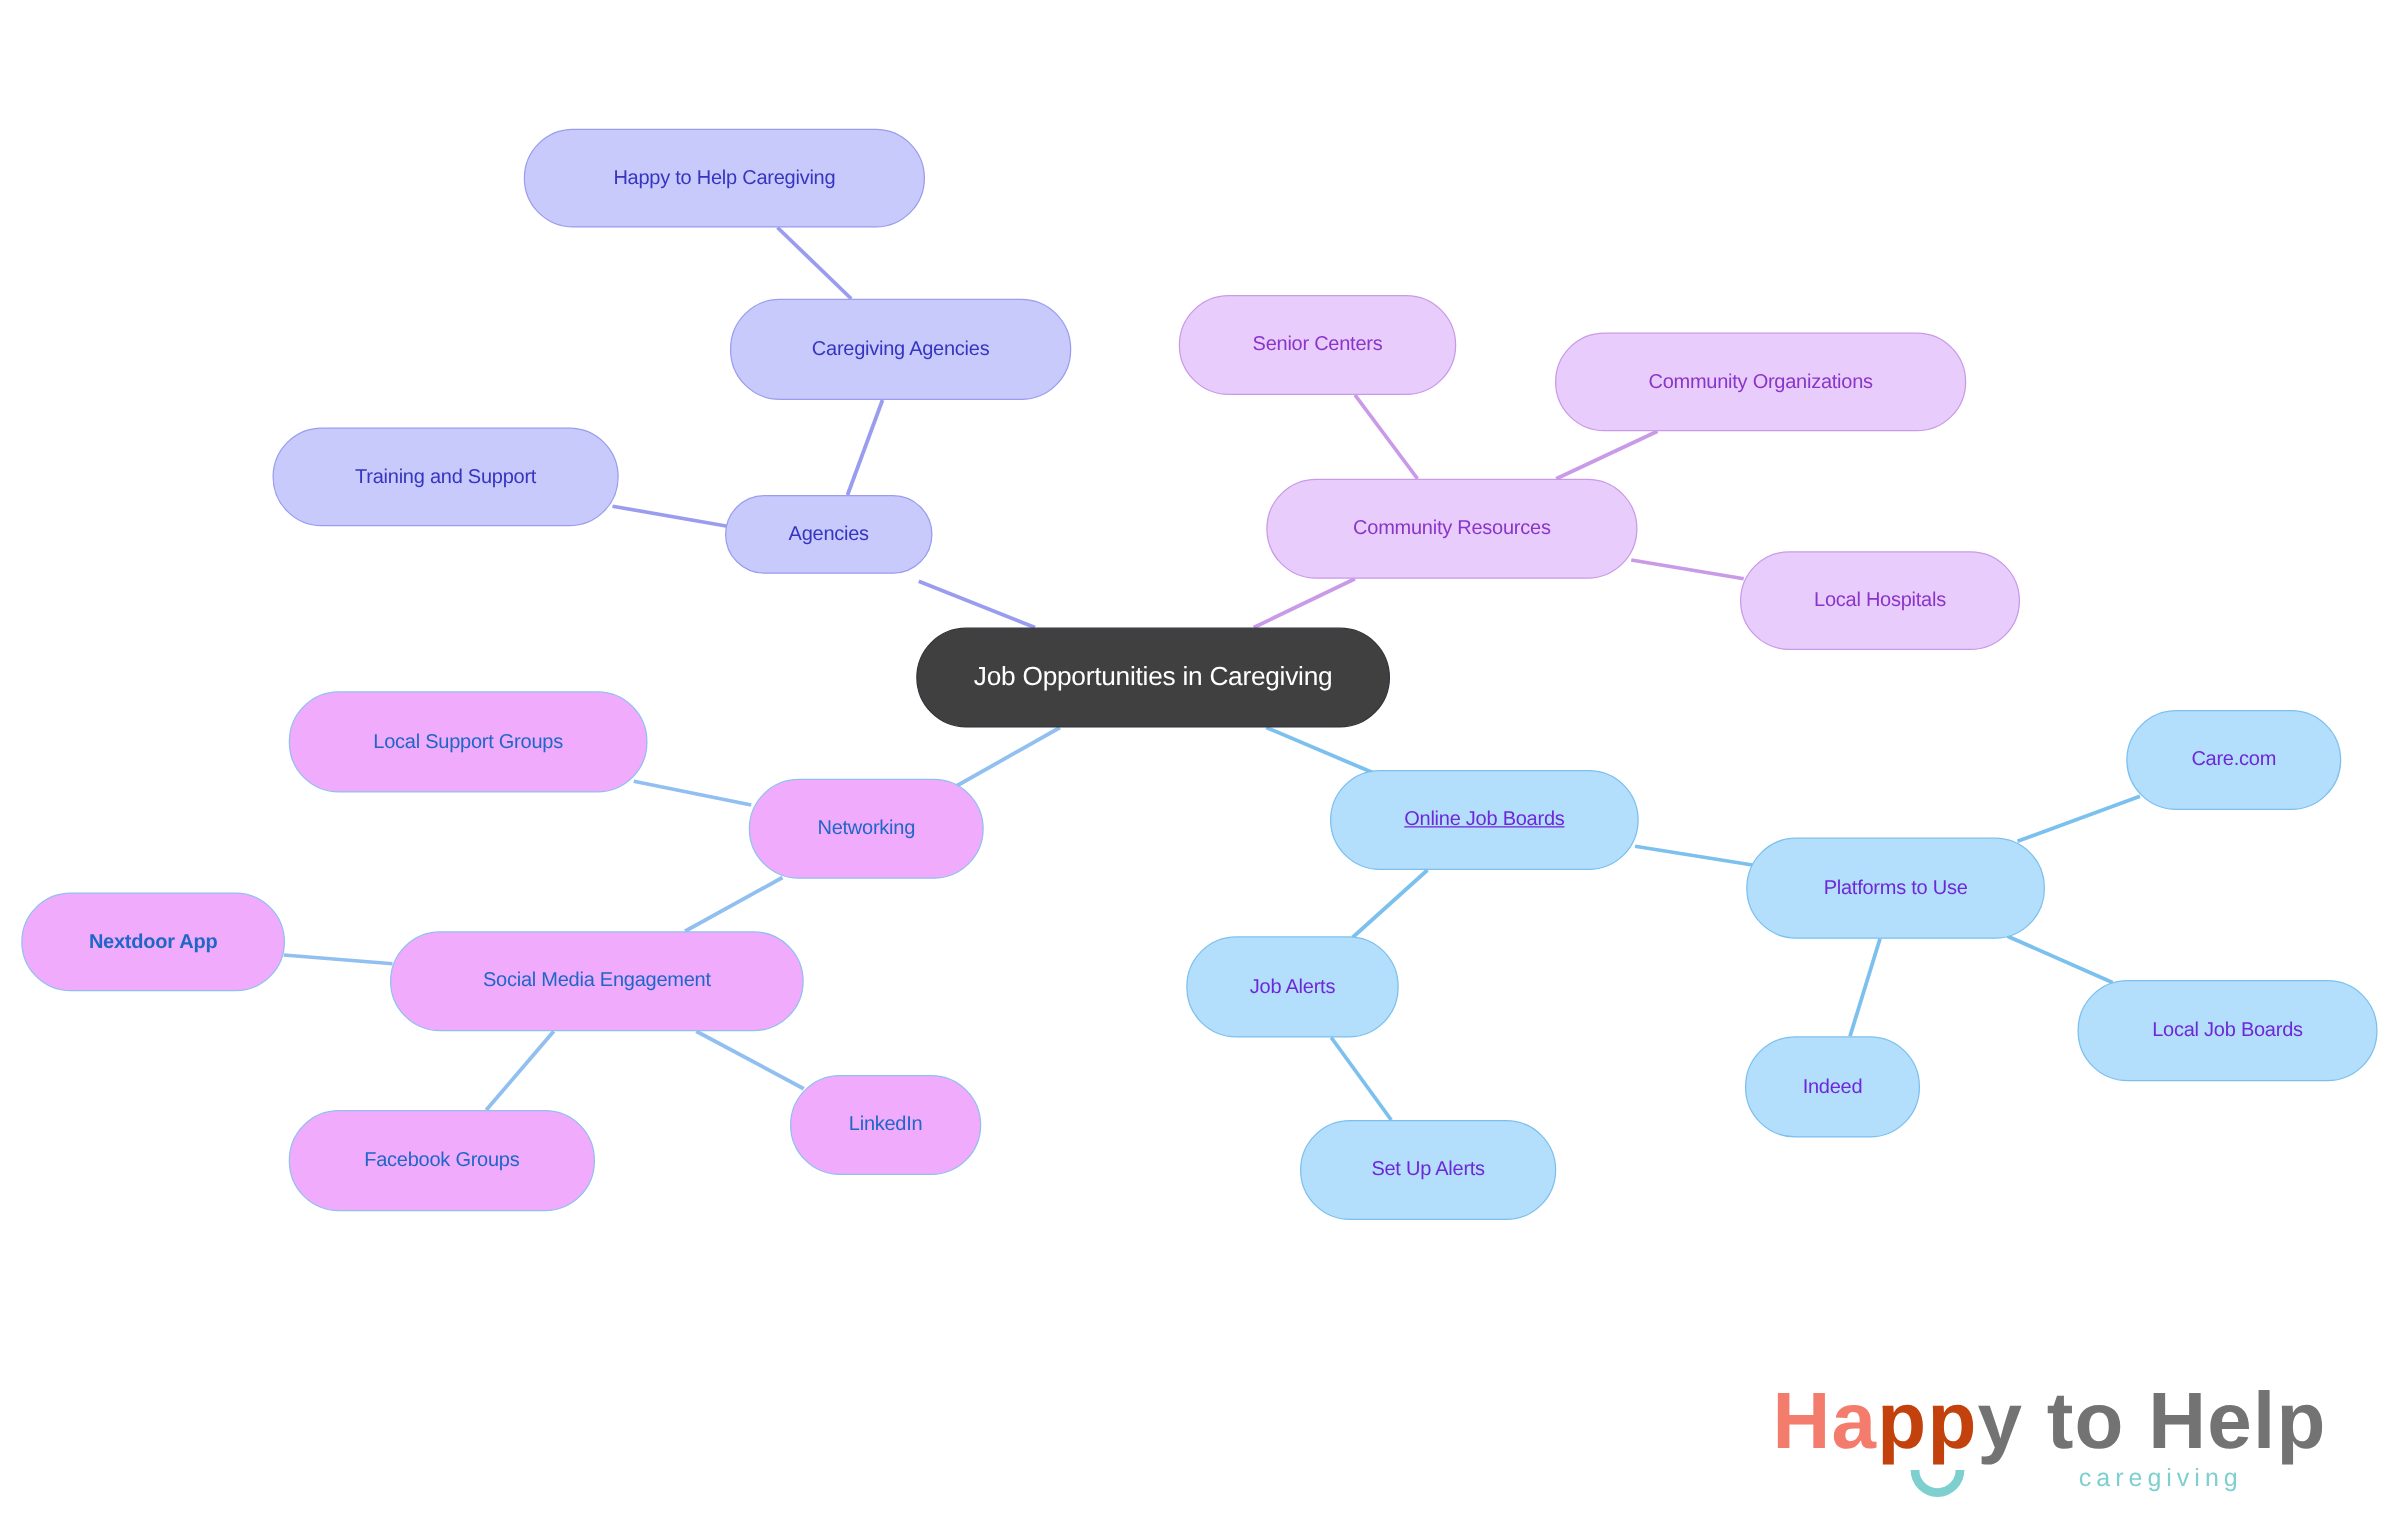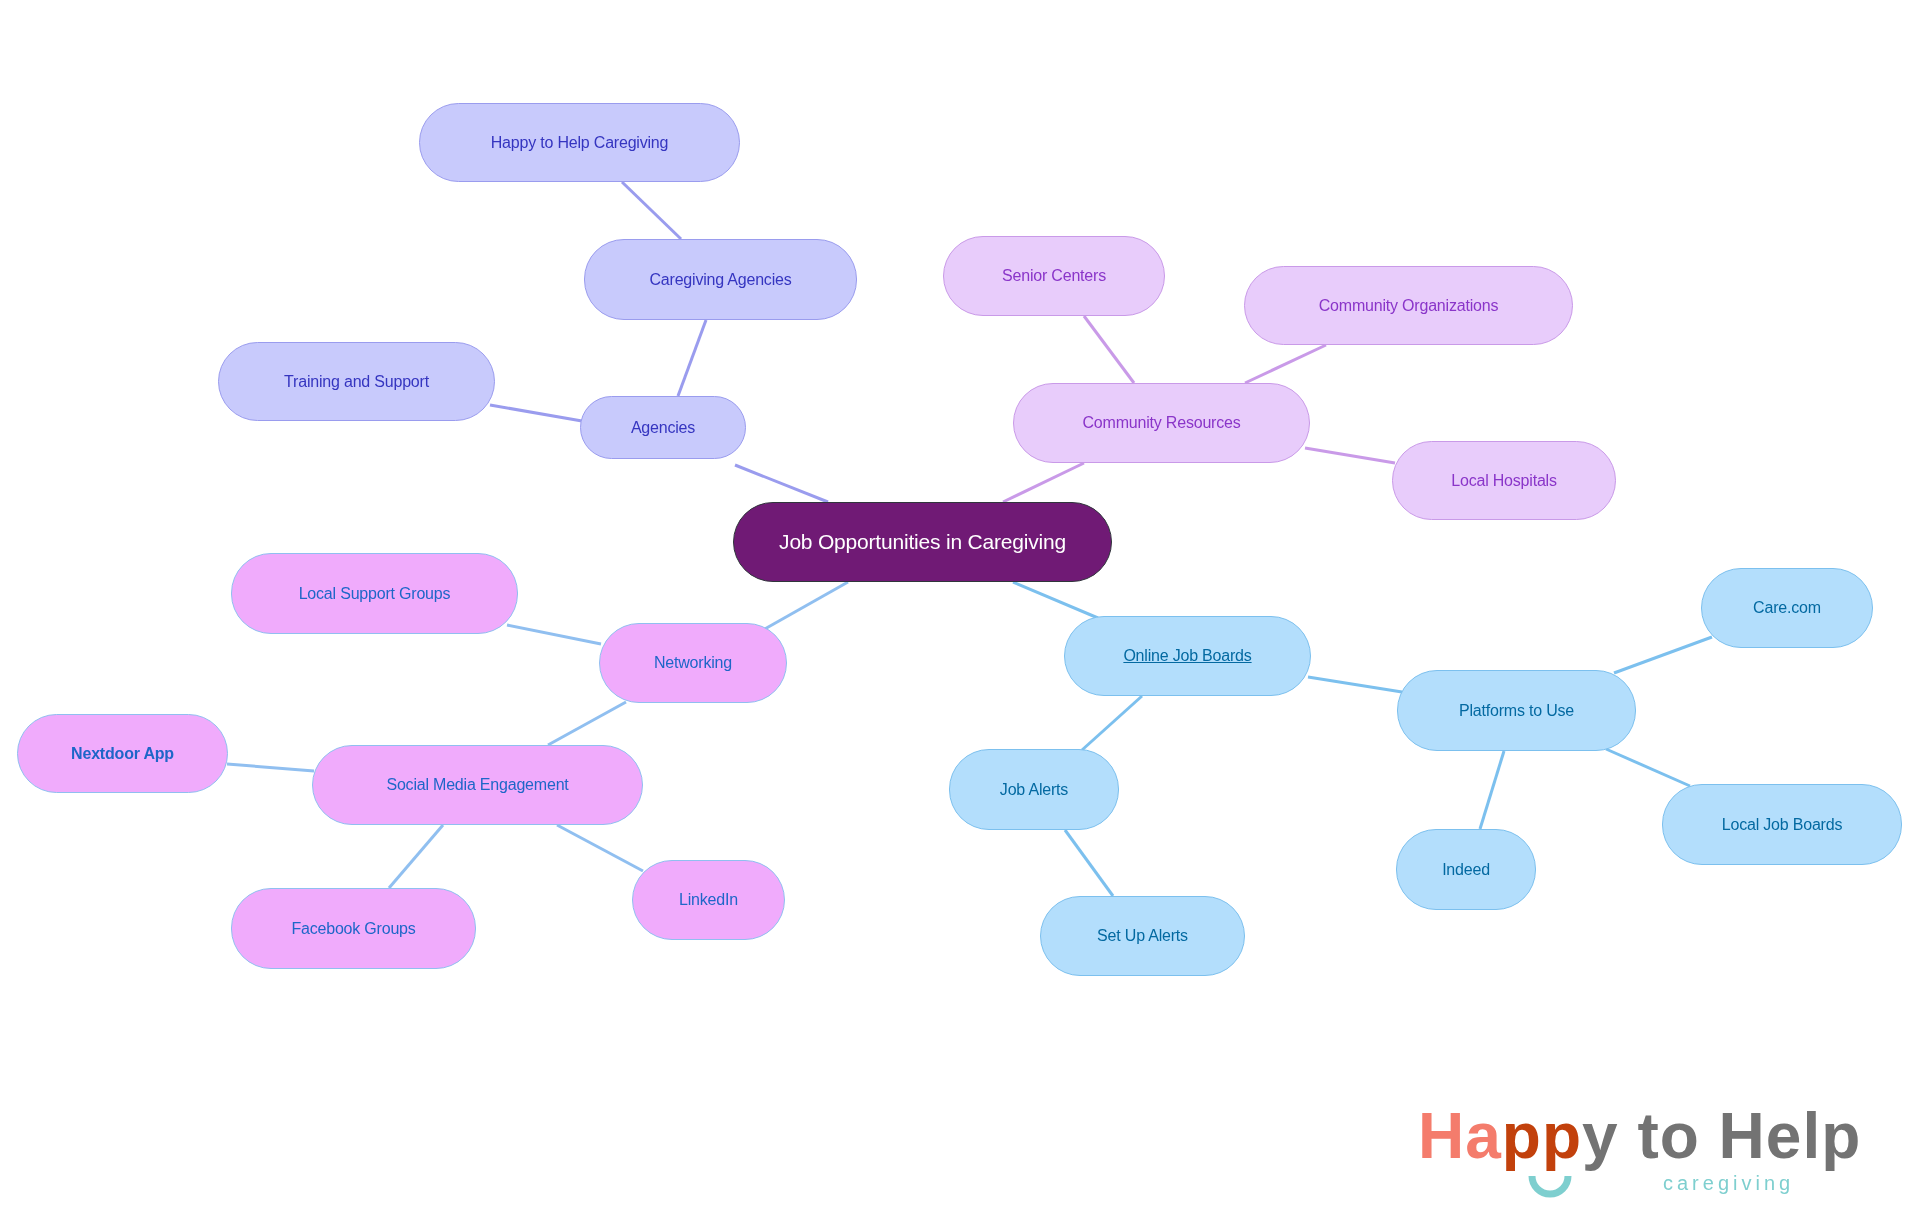--- a/index.html
+++ b/index.html
@@ -5,25 +5,25 @@
   html, body { margin: 0; padding: 0; background: #ffffff; }
   body { width: 1920px; height: 1215px; position: relative; overflow: hidden;
          font-family: "Liberation Sans", "DejaVu Sans", sans-serif; }
   #canvas { position: absolute; left: 0; top: 0; width: 1920px; height: 1215px; }
   #edges { position: absolute; left: 0; top: 0; width: 1920px; height: 1215px; }
   .node { position: absolute; box-sizing: border-box; border-radius: 40px;
           display: flex; align-items: center; justify-content: center;
           font-size: 16px; letter-spacing: -0.2px; white-space: nowrap;
           border: 1.5px solid; cursor: pointer; }
   .node span { pointer-events: none; }
-  .root { background: #701a75; color: #ffffff; border-color: #30353c; font-size: 21px; }
+  .root { background: #404040; color: #ffffff; border-color: #30353c; font-size: 21px; }
   .indigo { background: #c8cafc; color: #3535c0; border-color: #9a9cee; }
   .purple { background: #e8ccfb; color: #8a35c9; border-color: #c99ae8; }
   .lightblue { background: #f0abfc; color: #1e66c8; border-color: #90bff0; align-items: center; }
-  .skyblue { background: #b3defc; color: #0369a1; border-color: #7cc0ee; }
+  .skyblue { background: #b3defc; color: #6d28d9; border-color: #7cc0ee; }
   #logo { position: absolute; left: 1418px; top: 1100px; width: 460px; height: 105px; }
   #logo .title { position: absolute; left: 0; top: 0; font-size: 64px; font-weight: bold;
                  letter-spacing: 1px; line-height: 72px; white-space: nowrap; }
   #logo .sub { position: absolute; left: 225px; top: 66px; font-size: 20px;
                letter-spacing: 4px; line-height: 34px; margin-left: 20px; }
   #logo .smile { position: absolute; left: 110px; top: 74px; width: 44px; height: 24px; }
 </style>
 </head>
 <body>
 

